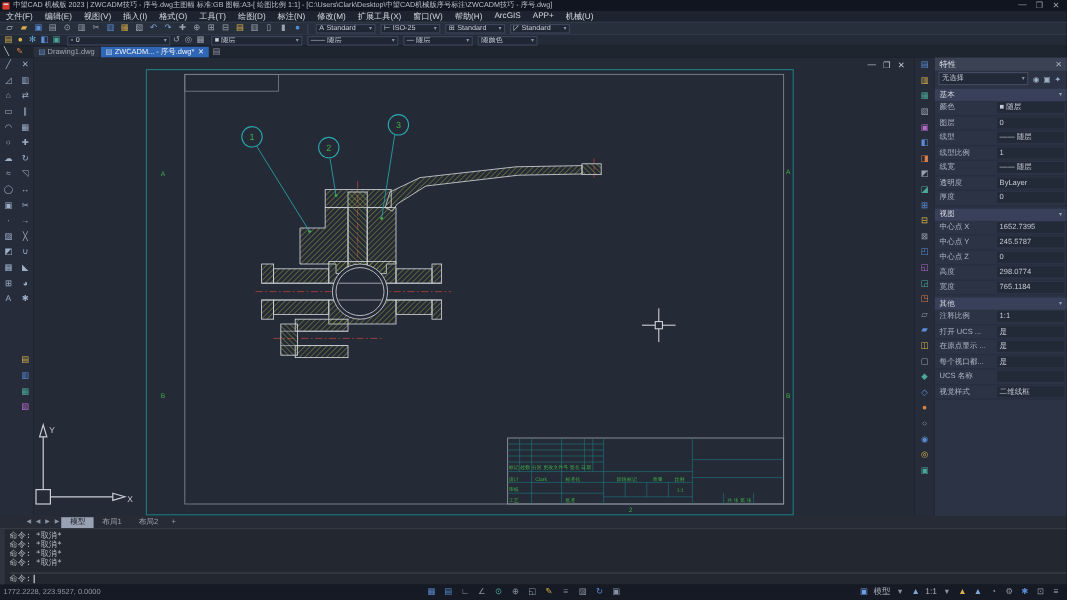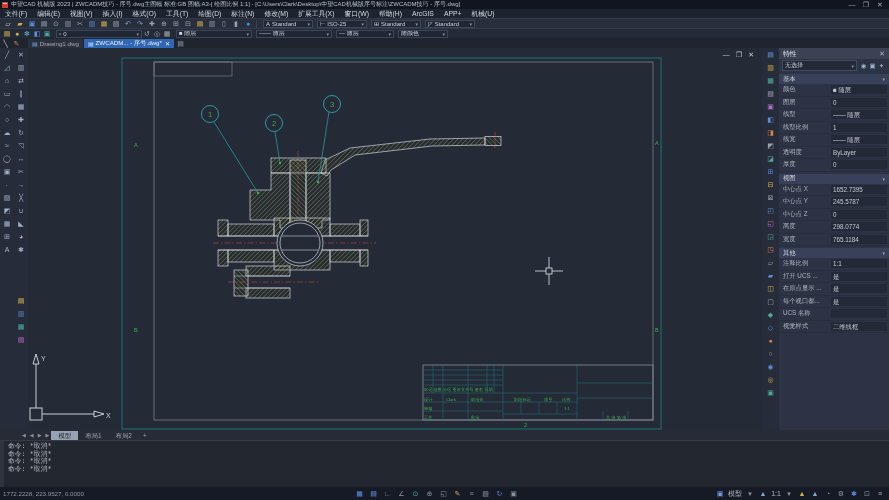--- a/index.html
+++ b/index.html
@@ -553,20 +553,24 @@
 
 <div class="cmd">
   <div class="cmdscroll"></div>
   <div>
 
   <div class="cmdline">命令: *取消*</div>
       <div class="cmdline">命令: *取消*</div>
       <div class="cmdline">命令: *取消*</div>
       <div class="cmdline">命令: *取消*</div>
     </div>
+  <div class="cmdprompt">
+    <span>命令:</span>
+    <span class="caretbar"></span>
+  </div>
 </div>
 
 <div class="statusbar">
   <span class="coords">1772.2228, 223.9527, 0.0000</span>
   <span class="toggles">
 
   <span class="stico" style="color:#5b8dd6">▦</span>
       <span class="stico" style="color:#5b8dd6">▤</span>
       <span class="stico" style="color:#8a93a3">∟</span>
       <span class="stico" style="color:#8a93a3">∠</span>

